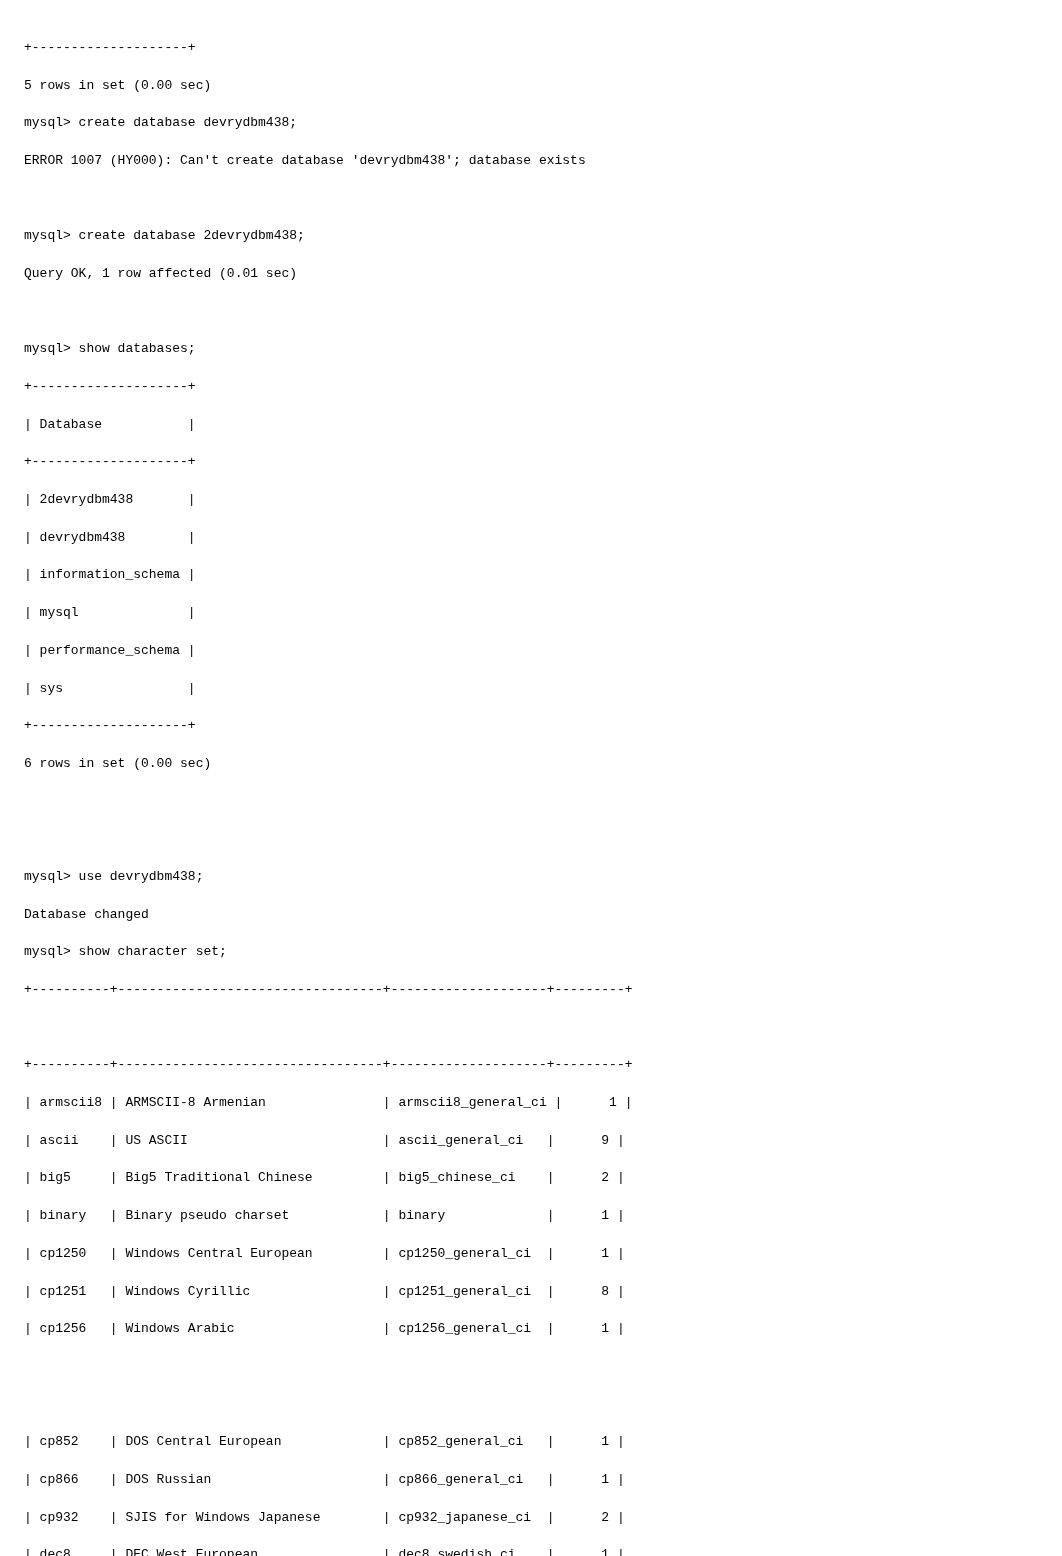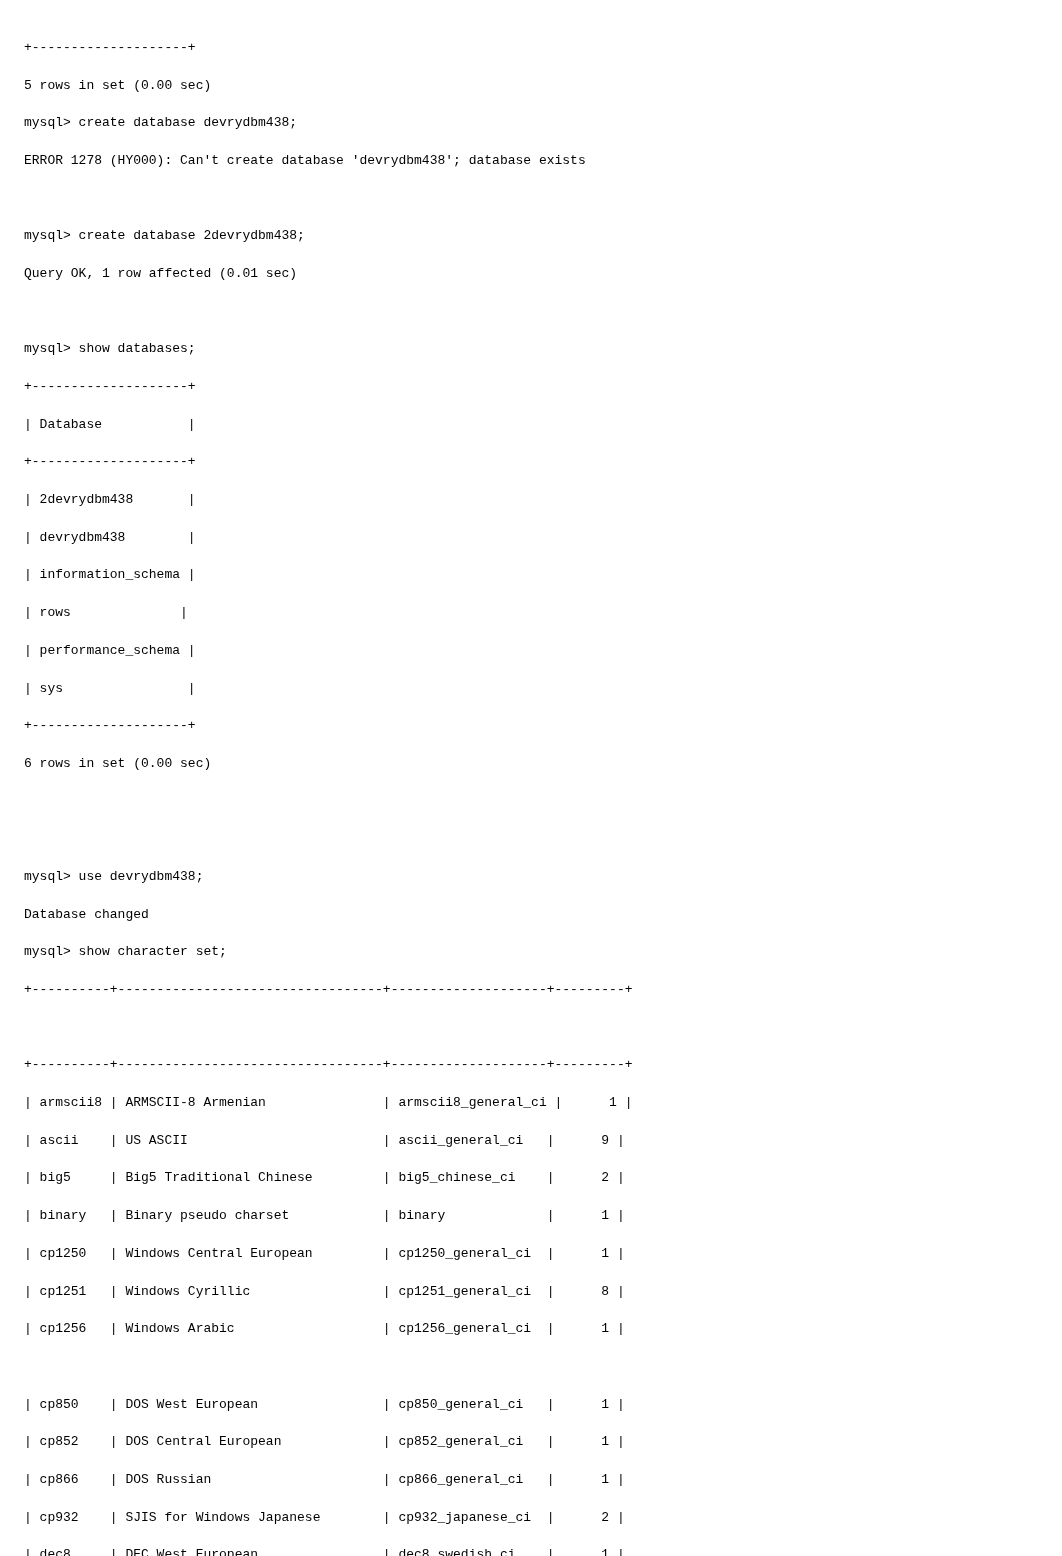--- a/index.html
+++ b/index.html
@@ -22,54 +22,54 @@
       line-height: 1.45;
     }
   </style>
 </head>
 <body>
 
 <div class="terminal-content">
 <span>+--------------------+</span>
 <br><span>5 rows in set (0.00 sec)</span>
 <br><span>mysql&gt; create database devrydbm438;</span>
-<br><span>ERROR 1278 (HY000): Can't create database 'devrydbm438'; database exists</span>
+<br><span>ERROR 1007 (HY000): Can't create database 'devrydbm438'; database exists</span>
 <br><span></span>
 <br><span>mysql&gt; create database 2devrydbm438;</span>
 <br><span>Query OK, 1 row affected (0.01 sec)</span>
 <br><span></span>
 <br><span>mysql&gt; show databases;</span>
 <br><span>+--------------------+</span>
 <br><span>| Database           |</span>
 <br><span>+--------------------+</span>
 <br><span>| 2devrydbm438       |</span>
 <br><span>| devrydbm438        |</span>
 <br><span>| information_schema |</span>
-<br><span>| rows              |</span>
+<br><span>| mysql              |</span>
 <br><span>| performance_schema |</span>
 <br><span>| sys                |</span>
 <br><span>+--------------------+</span>
 <br><span>6 rows in set (0.00 sec)</span>
 <br><span></span>
 <br><span></span>
 <br><span>mysql&gt; use devrydbm438;</span>
 <br><span>Database changed</span>
 <br><span>mysql&gt; show character set;</span>
 <br><span>+----------+----------------------------------+--------------------+---------+</span>
 <br>
 <br><span>+----------+----------------------------------+--------------------+---------+</span>
 <br><span>| armscii8 | ARMSCII-8 Armenian               | armscii8_general_ci |      1 |</span>
 <br><span>| ascii    | US ASCII                         | ascii_general_ci   |      9 |</span>
 <br><span>| big5     | Big5 Traditional Chinese         | big5_chinese_ci    |      2 |</span>
 <br><span>| binary   | Binary pseudo charset            | binary             |      1 |</span>
 <br><span>| cp1250   | Windows Central European         | cp1250_general_ci  |      1 |</span>
 <br><span>| cp1251   | Windows Cyrillic                 | cp1251_general_ci  |      8 |</span>
 <br><span>| cp1256   | Windows Arabic                   | cp1256_general_ci  |      1 |</span>
 <br>
-<br><span>| cp850    | DOS West European                | cp850_general_ci   |      1 |</span>
+<br>
 <br><span>| cp852    | DOS Central European             | cp852_general_ci   |      1 |</span>
 <br><span>| cp866    | DOS Russian                      | cp866_general_ci   |      1 |</span>
 <br><span>| cp932    | SJIS for Windows Japanese        | cp932_japanese_ci  |      2 |</span>
 <br><span>| dec8     | DEC West European                | dec8_swedish_ci    |      1 |</span>
 <br>
 <br>
 <br>
 <br>
 <br>
 <br>

